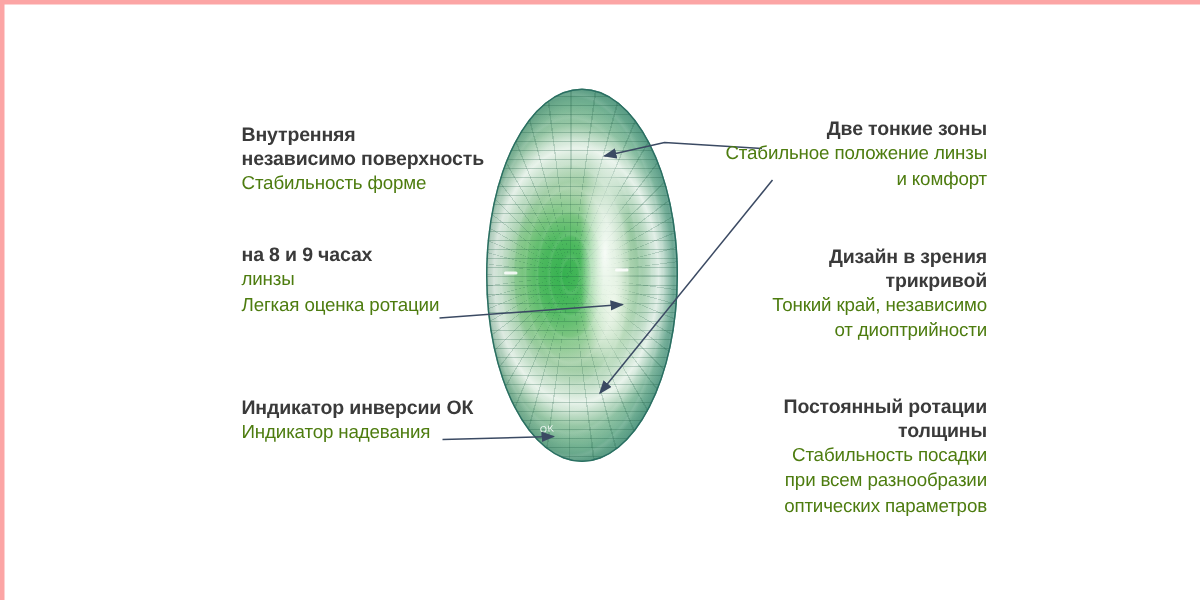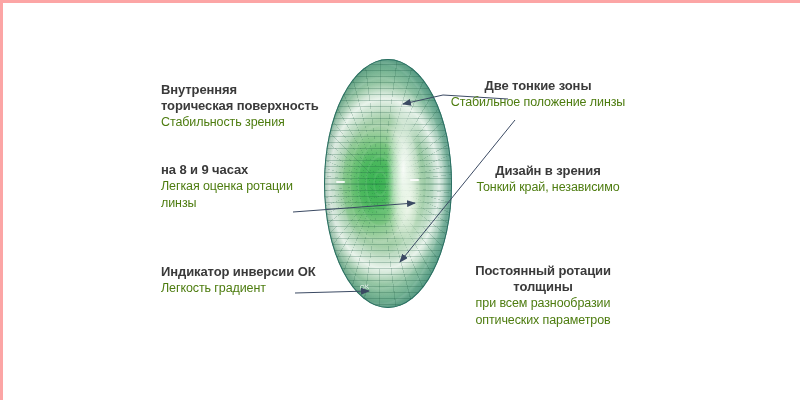--- a/index.html
+++ b/index.html
@@ -27,21 +27,21 @@
     line-height:16px;
     letter-spacing:-0.1px;
   }
   .callout .sub{
     font-size:12.5px;
     color:#4d7c0f;
     line-height:17px;
     letter-spacing:-0.1px;
   }
   .left{text-align:left;}
-  .right{text-align:center;}
+  .right{text-align:right;}
 
   #c-inner-toric{left:158px;top:79px;width:210px;}
   #c-orientation{left:158px;top:159px;width:200px;}
   #c-inversion{left:158px;top:261px;width:210px;}
   #c-thin-zones{right:143px;top:75px;width:240px;}
   #c-tricurve{right:143px;top:160px;width:220px;}
   #c-gradient{right:143px;top:260px;width:230px;}
 
   
   #lens-wrap{
@@ -179,46 +179,50 @@
 
       <path d="M 512,117 L 397,259" fill="none" stroke="#3b4a63" stroke-width="1" marker-end="url(#ah)"></path>
 
       <path d="M 290,209 L 412,200" fill="none" stroke="#3b4a63" stroke-width="1" marker-end="url(#ah)"></path>
 
       <path d="M 292,290 L 366,288" fill="none" stroke="#3b4a63" stroke-width="1" marker-end="url(#ah)"></path>
     </svg>
 
     <div class="callout left" id="c-inner-toric">
       <div class="title">Внутренняя</div>
-      <div class="title">торическая поверхность</div>
-      <div class="sub">Стабильность зрения</div>
+      <div class="title">независимо поверхность</div>
+      <div class="sub">Стабильность форме</div>
     </div>
 
     <div class="callout left" id="c-orientation">
       <div class="title">на 8 и 9 часах</div>
+      <div class="sub">линзы</div>
       <div class="sub">Легкая оценка ротации</div>
-      <div class="sub">линзы</div>
     </div>
 
     <div class="callout left" id="c-inversion">
       <div class="title">Индикатор инверсии ОК</div>
-      <div class="sub">Легкость градиент</div>
+      <div class="sub">Индикатор надевания</div>
     </div>
 
     <div class="callout right" id="c-thin-zones">
       <div class="title">Две тонкие зоны</div>
       <div class="sub">Стабильное положение  линзы</div>
+      <div class="sub">и комфорт</div>
     </div>
 
     <div class="callout right" id="c-tricurve">
       <div class="title">Дизайн в зрения</div>
+      <div class="title">трикривой</div>
       <div class="sub">Тонкий край, независимо</div>
+      <div class="sub">от диоптрийности</div>
     </div>
 
     <div class="callout right" id="c-gradient">
       <div class="title">Постоянный ротации</div>
       <div class="title">толщины</div>
+      <div class="sub">Стабильность посадки</div>
       <div class="sub">при  всем разнообразии</div>
       <div class="sub">оптических параметров</div>
     </div>
 
   </div>
 </div>
 
 </body></html>

